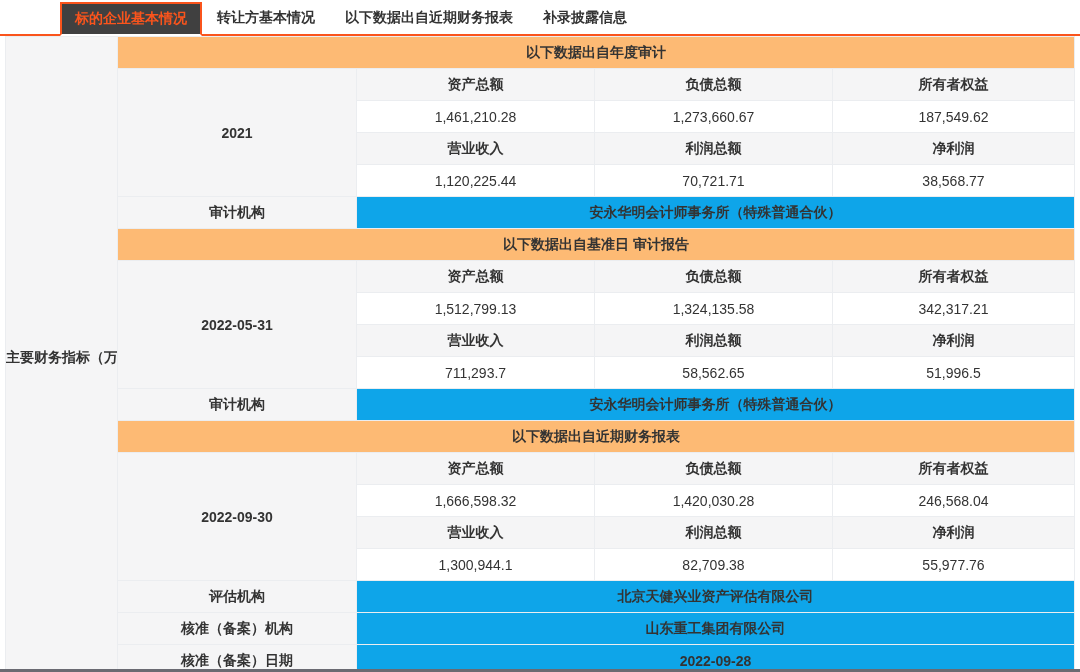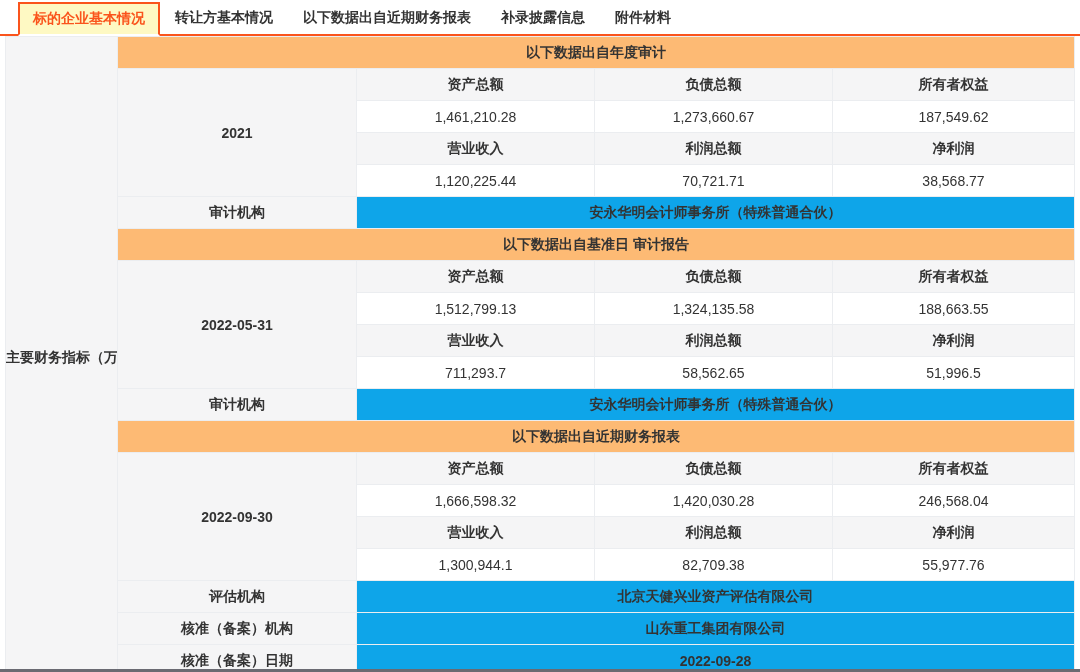--- a/index.html
+++ b/index.html
@@ -31,25 +31,26 @@
     padding: 0 15px;
     font-size: 14px; font-weight: 700;
     color: #333;
     white-space: nowrap;
     cursor: pointer;
   }
   .tab.active {
     position: relative; z-index: 1;
     margin-top: 2px;
     height: 34px;
-    background: #fef9c3;
+    background: #404040;
     border: 2px solid #fa541c;
     border-bottom: 2px solid #fff;
     color: #fa541c;
     padding: 0 13px;
+    margin-left: 42px;
   }
   
   table.fin {
     border-collapse: collapse;
     table-layout: fixed;
     margin-left: 5px;
     width: 1069px;
     font-size: 14px;
   }
   table.fin td {
@@ -81,21 +82,20 @@
 </head>
 <body>
 
 <div class="page">
 
   <div class="tabbar">
     <div class="tab active">标的企业基本情况</div>
     <div class="tab">转让方基本情况</div>
     <div class="tab">以下数据出自近期财务报表</div>
     <div class="tab">补录披露信息</div>
-    <div class="tab">附件材料</div>
   </div>
 
   <table class="fin">
     <colgroup>
       <col style="width:112px">
         <col style="width:239px">
       <col style="width:238px">
         <col style="width:238px">
         <col style="width:242px">
     </colgroup>
@@ -136,21 +136,21 @@
       </tr>
       <tr>
         <td class="period" rowspan="4">2022-05-31</td>
         <td class="g">资产总额</td>
         <td class="g">负债总额</td>
         <td class="g">所有者权益</td>
       </tr>
       <tr>
         <td class="w">1,512,799.13</td>
         <td class="w">1,324,135.58</td>
-        <td class="w">188,663.55</td>
+        <td class="w">342,317.21</td>
       </tr>
       <tr>
         <td class="g">营业收入</td>
         <td class="g">利润总额</td>
         <td class="g">净利润</td>
       </tr>
       <tr>
         <td class="w">711,293.7</td>
         <td class="w">58,562.65</td>
         <td class="w">51,996.5</td>

